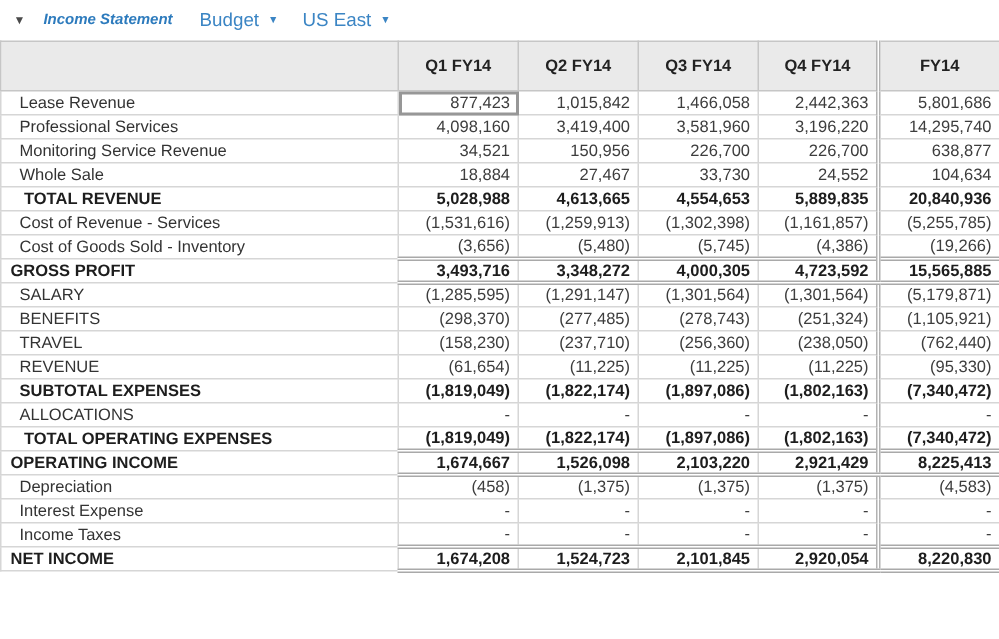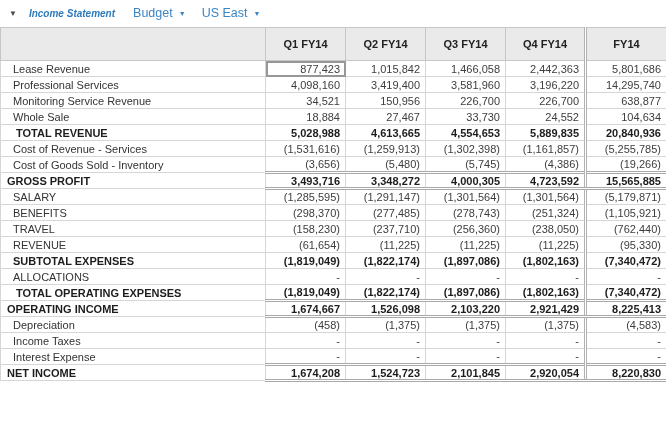--- a/index.html
+++ b/index.html
@@ -253,29 +253,29 @@
       </tr>
       <tr class="indent-2">
         <td class="label-cell">Depreciation</td>
         <td class="value">(458)</td>
         <td class="value">(1,375)</td>
         <td class="value">(1,375)</td>
         <td class="value">(1,375)</td>
         <td class="value fy-col">(4,583)</td>
       </tr>
       <tr class="indent-2">
+        <td class="label-cell">Interest Expense</td>
+        <td class="value">-</td>
+        <td class="value">-</td>
+        <td class="value">-</td>
+        <td class="value">-</td>
+        <td class="value fy-col">-</td>
+      </tr>
+      <tr class="indent-2">
         <td class="label-cell">Income Taxes</td>
-        <td class="value">-</td>
-        <td class="value">-</td>
-        <td class="value">-</td>
-        <td class="value">-</td>
-        <td class="value fy-col">-</td>
-      </tr>
-      <tr class="indent-2">
-        <td class="label-cell">Interest Expense</td>
         <td class="value">-</td>
         <td class="value">-</td>
         <td class="value">-</td>
         <td class="value">-</td>
         <td class="value fy-col">-</td>
       </tr>
       <tr class="indent-0 bold section">
         <td class="label-cell">NET INCOME</td>
         <td class="value">1,674,208</td>
         <td class="value">1,524,723</td>

